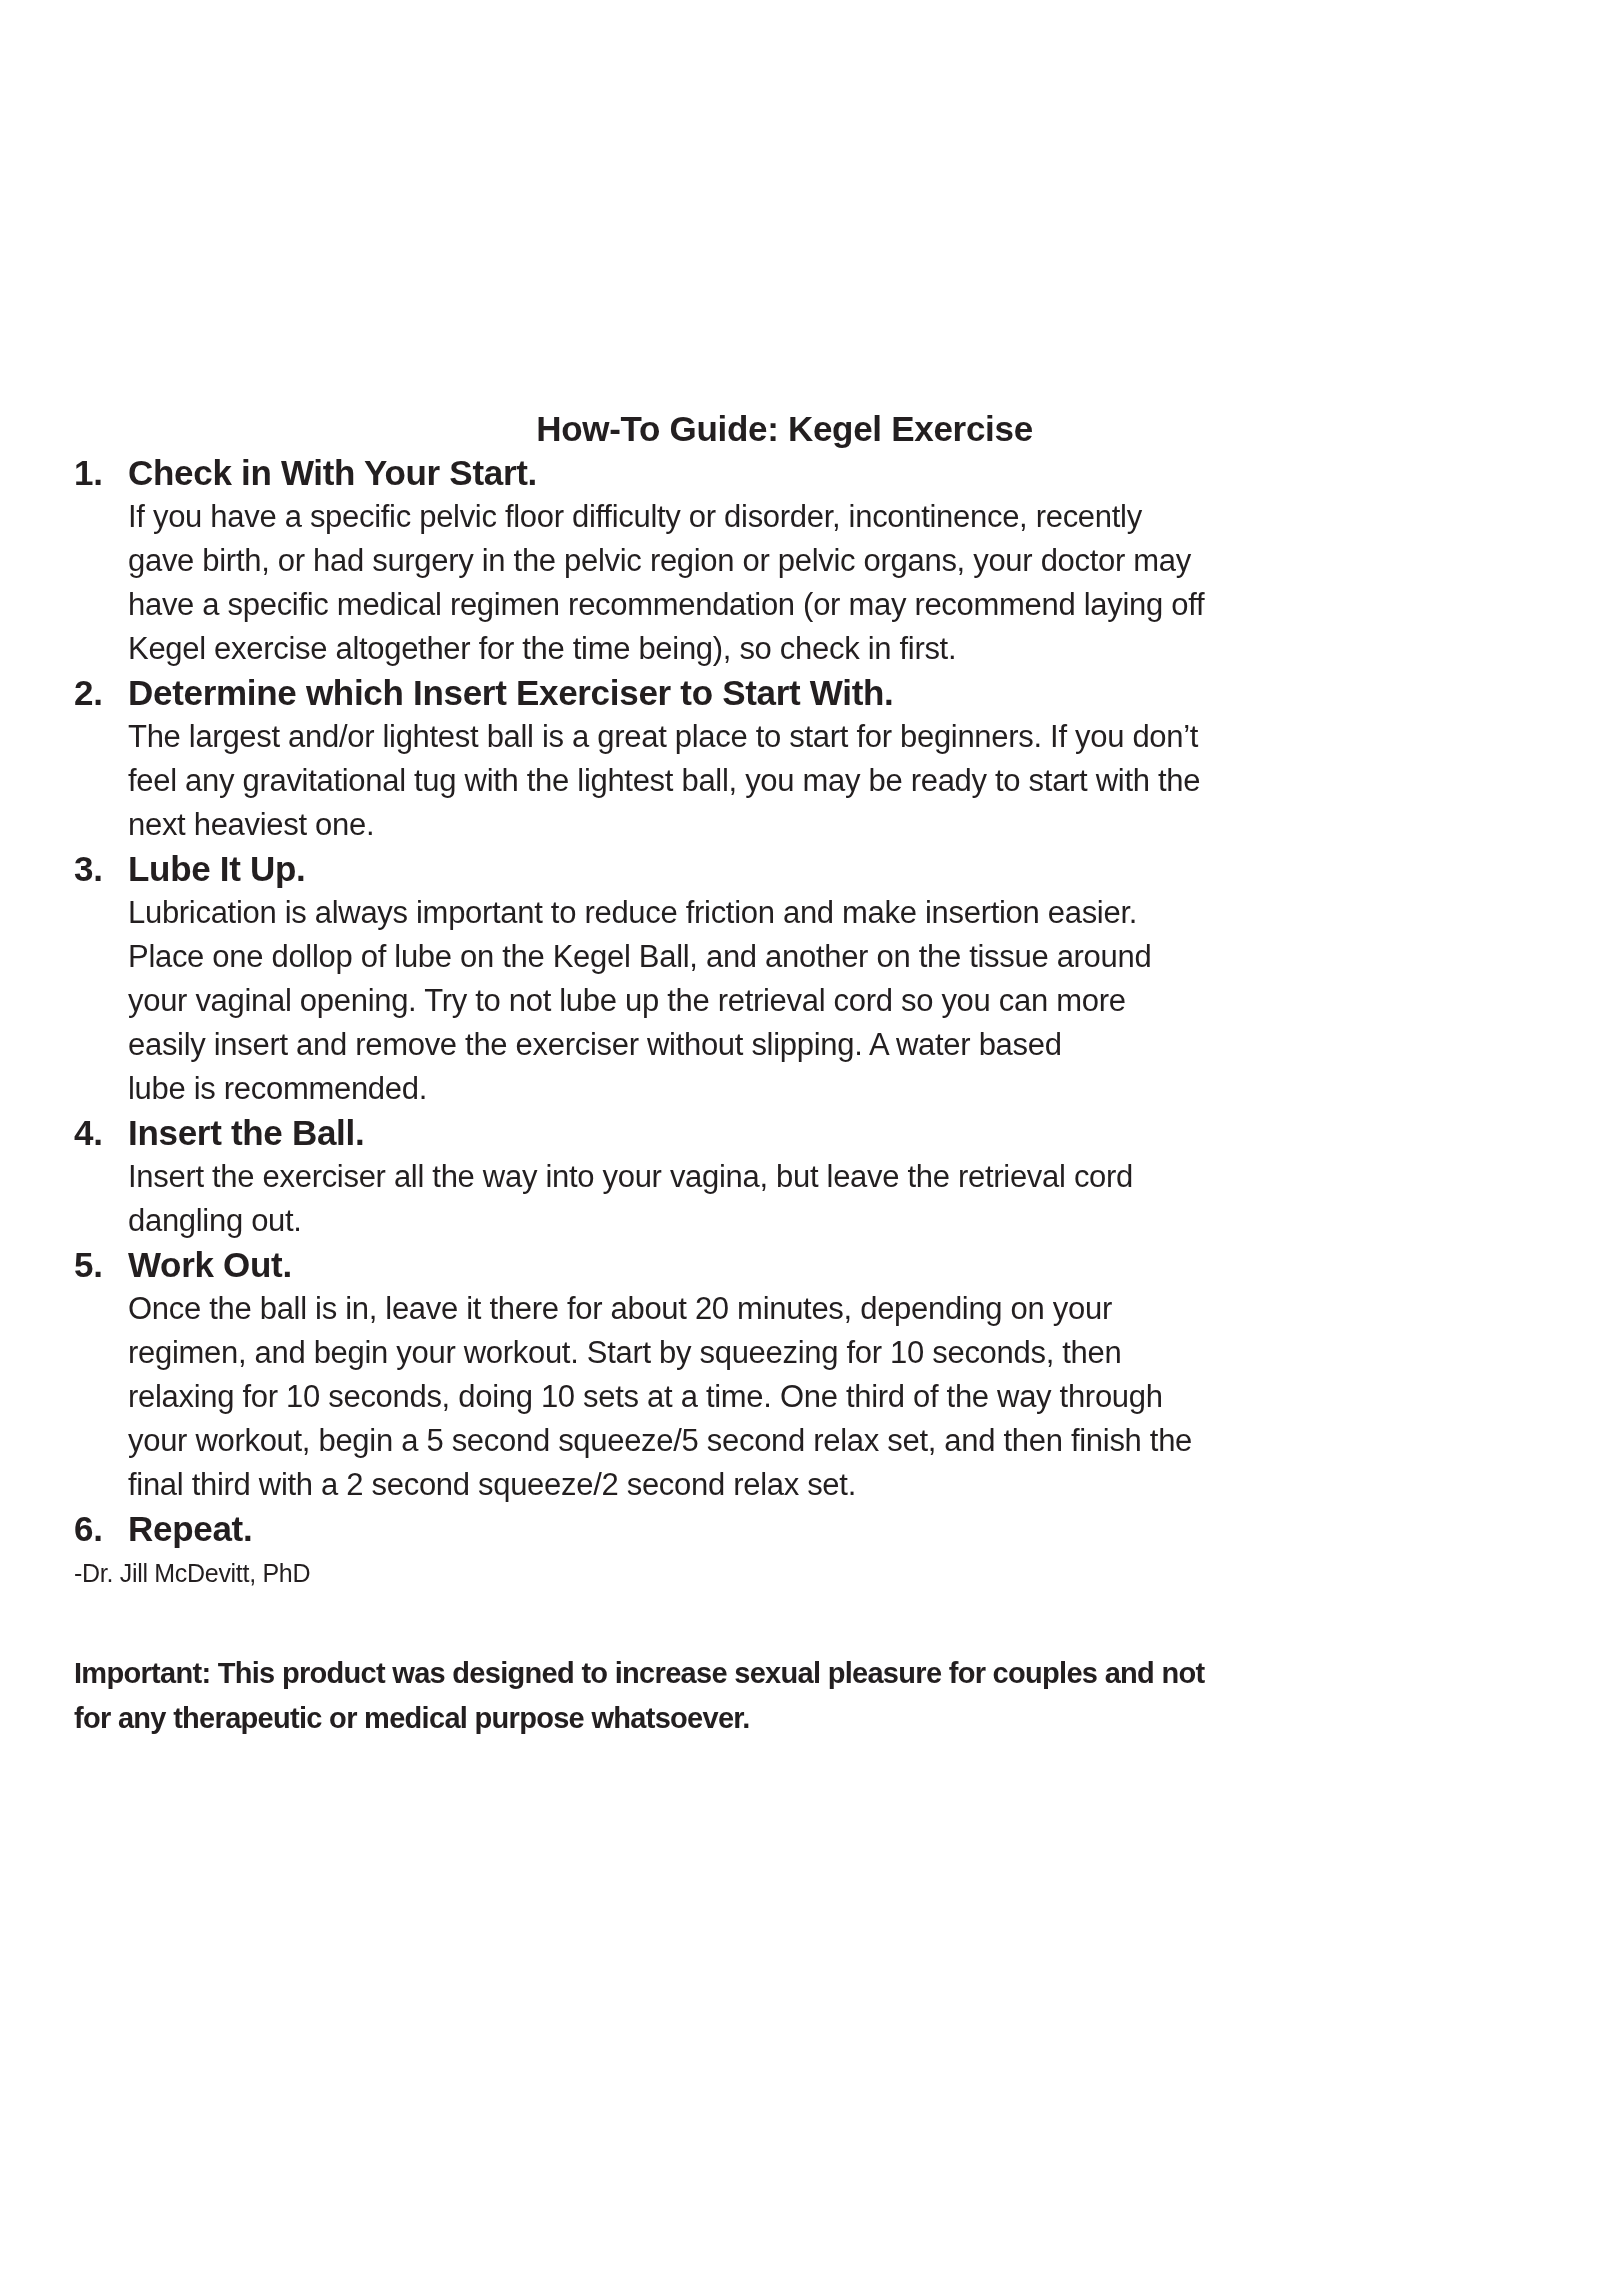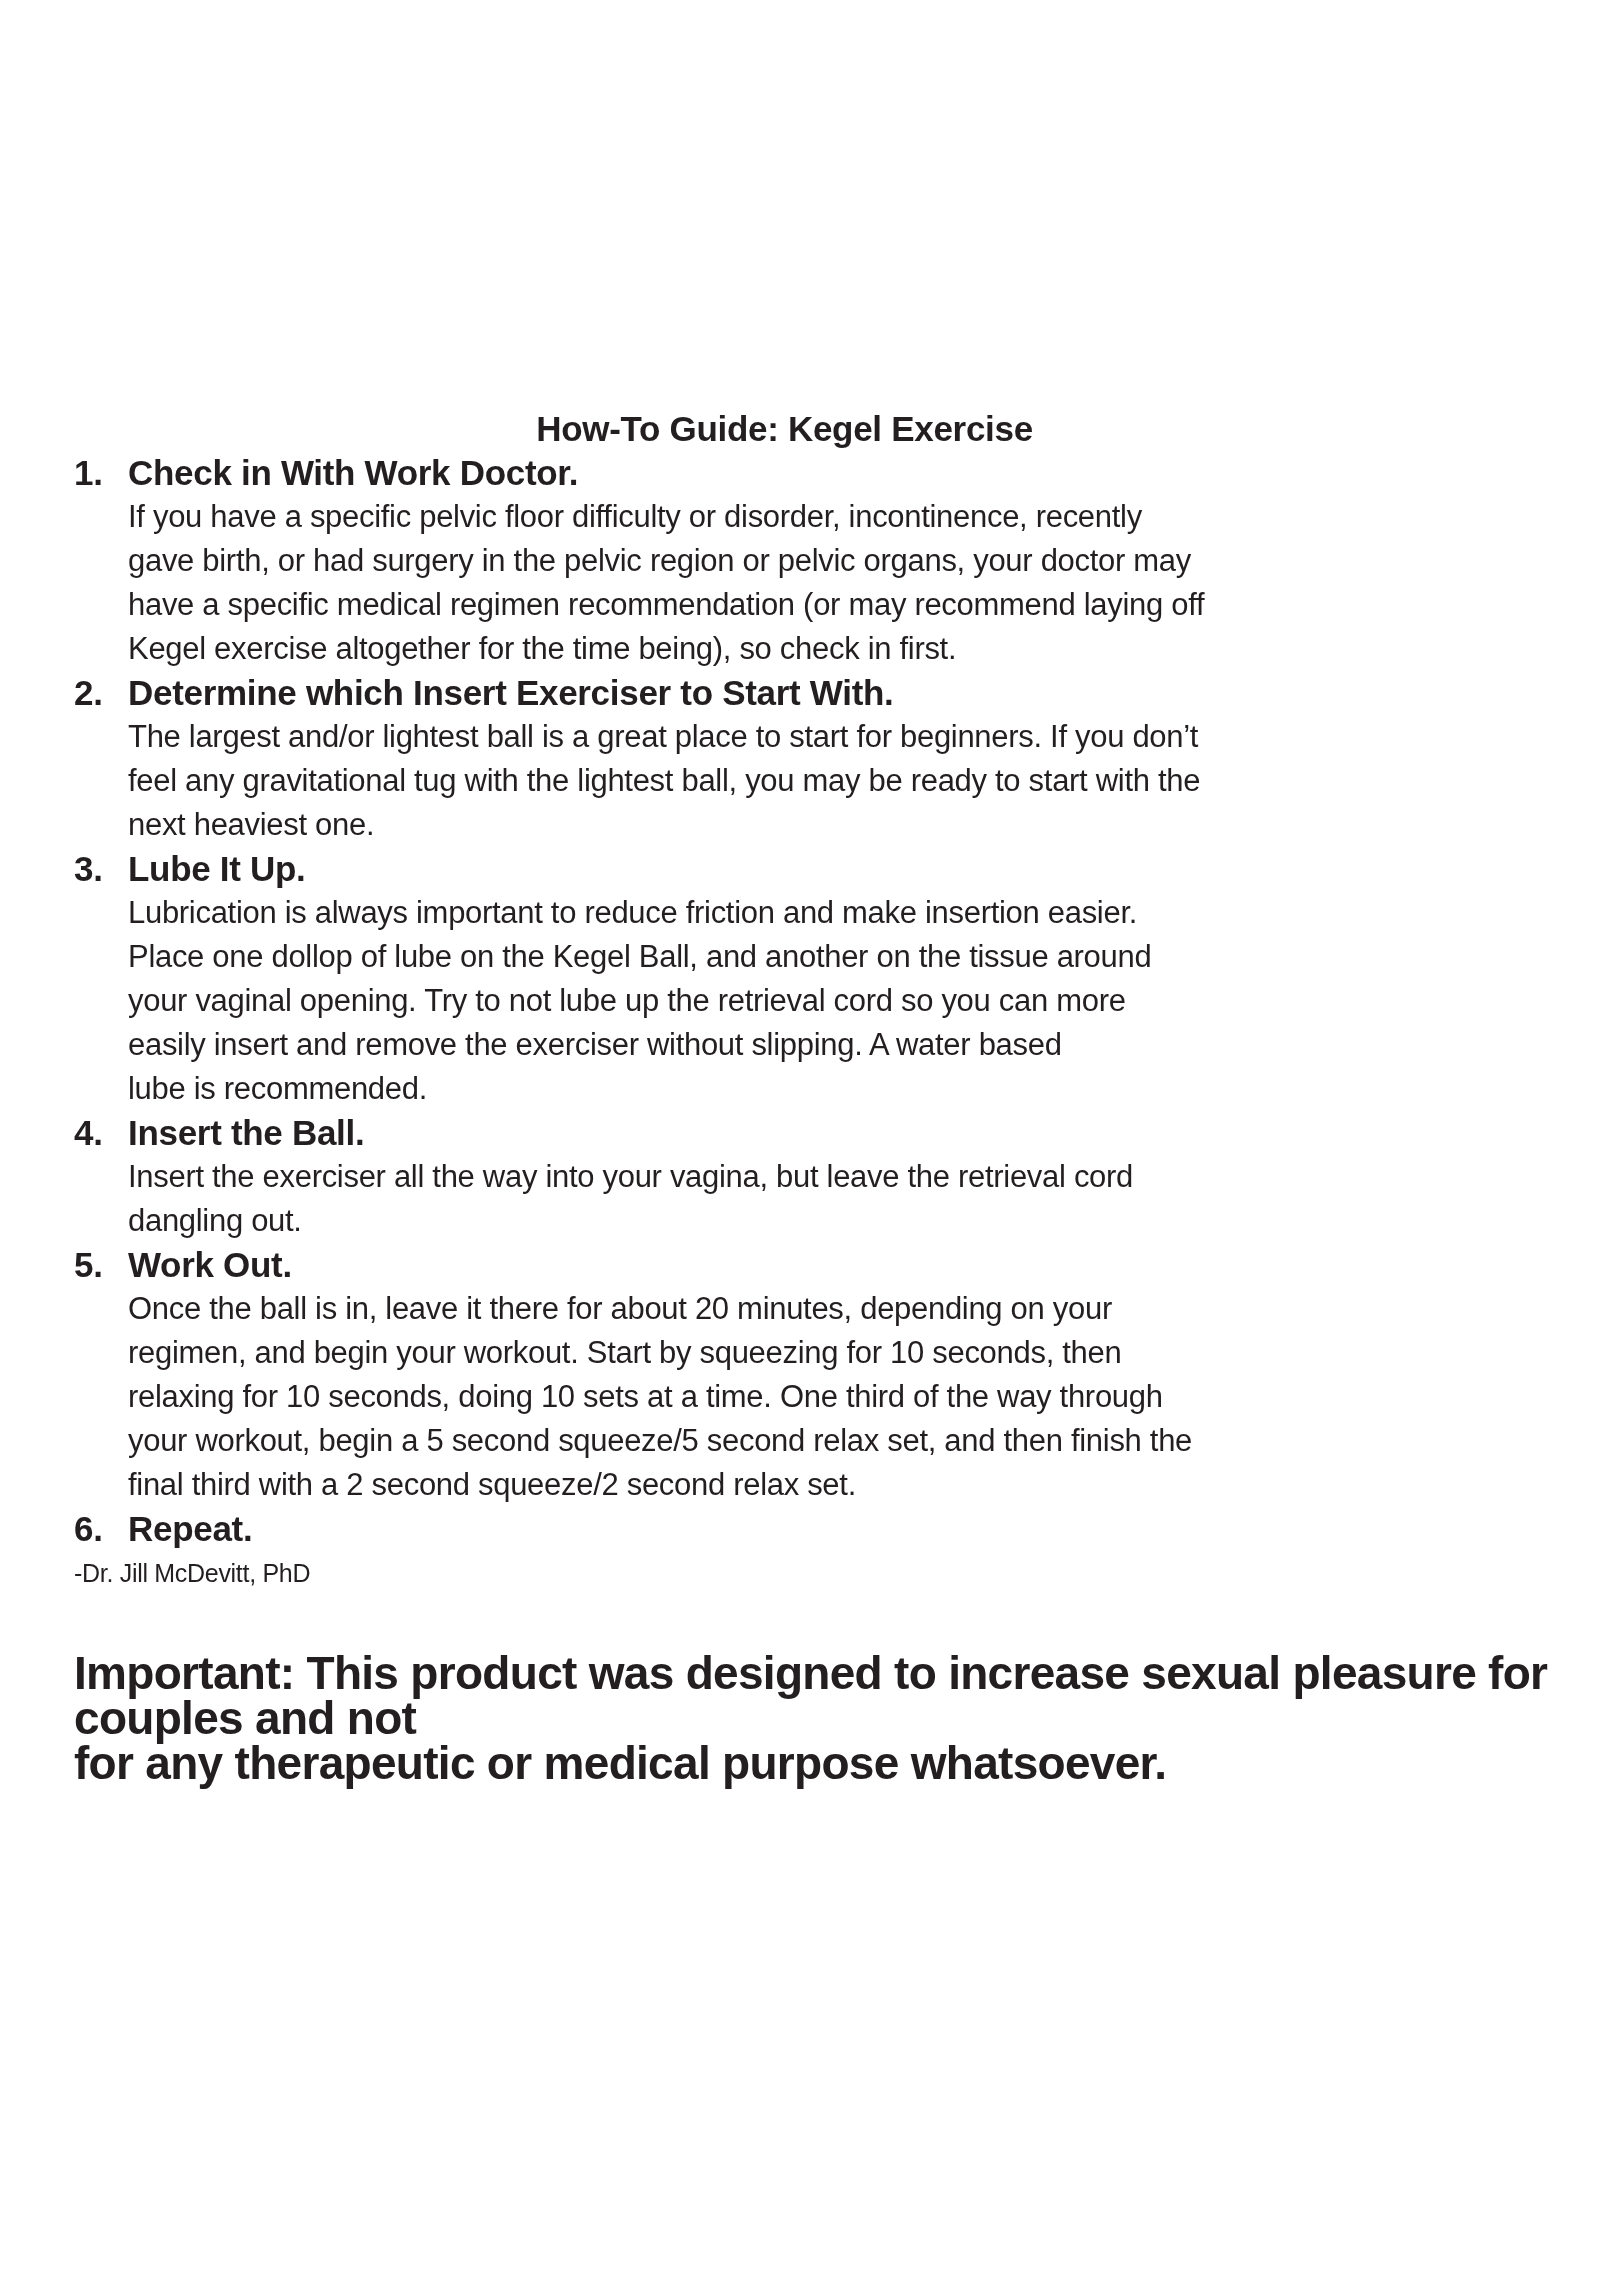--- a/index.html
+++ b/index.html
@@ -56,39 +56,39 @@
   }
   .signature, .website {
     margin-left: 74px;
     font-size: 25px;
     line-height: 44px;
     letter-spacing: -0.3px;
   }
   .important {
     margin: 56px 0 0 74px;
     font-weight: 700;
-    font-size: 46px;
+    font-size: 29px;
     line-height: 45px;
     letter-spacing: -0.7px;
     white-space: pre-line;
   }
 </style>
 </head>
 <body>
 
 <div class="page">
 
   <h1 class="title">How-To Guide: Kegel Exercise</h1>
 
   <div class="steps">
 
     <div class="step">
       <div class="step-head">
         <span class="step-num">1.</span>
-        <span class="step-heading">Check in With Work Doctor.</span>
+        <span class="step-heading">Check in With Your Start.</span>
       </div>
       <div class="step-body">If you have a specific pelvic floor difficulty or disorder, incontinence, recently
 gave birth, or had surgery in the pelvic region or pelvic organs, your doctor may
 have a specific medical regimen recommendation (or may recommend laying off
 Kegel exercise altogether for the time being), so check in first.</div>
     </div>
 
     <div class="step">
       <div class="step-head">
         <span class="step-num">2.</span>

